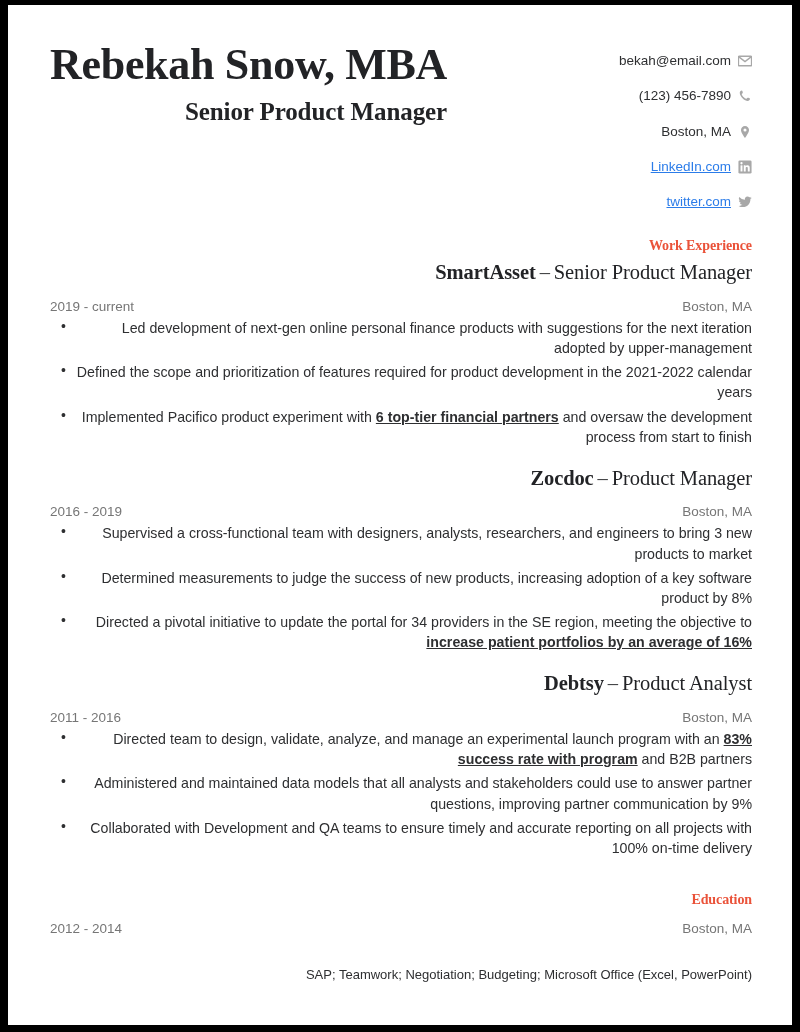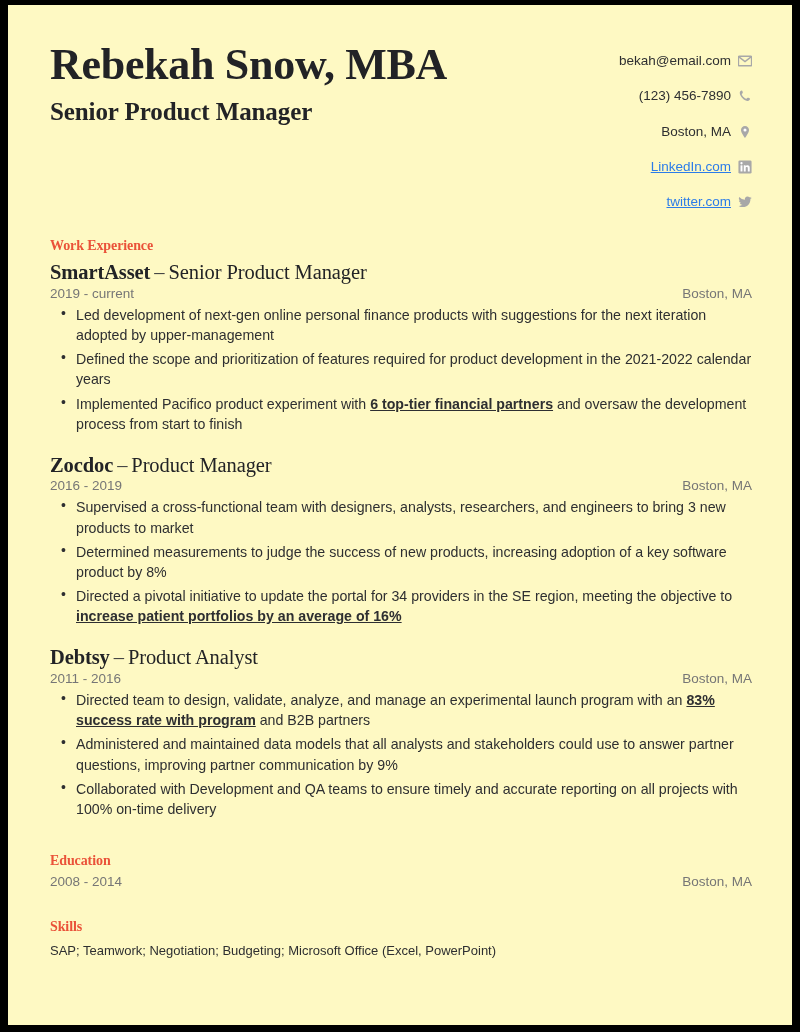--- a/index.html
+++ b/index.html
@@ -8,22 +8,23 @@
     height: 1032px;
     background: #000000;
     font-family: "Liberation Sans", sans-serif;
   }
   .page-frame {
     position: absolute;
     left: 8px;
     top: 5px;
     width: 784px;
     height: 1020px;
-    background: #fef9c3;
+    background: #ffffff;
     overflow: hidden;
+    text-align: right;
   }
   .inner {
     position: relative;
     padding: 36px 40px 0 42px;
     height: 100%;
   }
 
   
   .header {
     display: flex;
@@ -106,21 +107,21 @@
   .entry-org { font-weight: bold; }
   .entry-dash { color: #3a3b3d; padding: 0 4px; }
   .entry-role { font-weight: normal; }
 
   .entry-meta {
     display: flex;
     justify-content: space-between;
     align-items: baseline;
     font-size: 13.5px;
     color: #767676;
-    margin-top: 0;
+    margin-top: 13px;
     margin-bottom: 4px;
   }
 
   ul.bullets {
     list-style: none;
     margin: 0;
     padding: 0;
   }
   ul.bullets li {
     position: relative;
@@ -263,25 +264,24 @@
           <li><span>Administered and maintained data models that all analysts and stakeholders could use to answer partner questions, improving partner communication by 9%</span><b></b><span></span></li>
           <li><span>Collaborated with Development and QA teams to ensure timely and accurate reporting on all projects with 100% on-time delivery</span><b></b><span></span></li>
         </ul>
       </div>
     </div>
 
     <div class="section education-sec">
       <div class="section-title">Education</div>
       <div class="entry">
         <div class="entry-meta">
-          <span>2008 - 2014</span>
+          <span>2012 - 2014</span>
           <span>Boston, MA</span>
         </div>
       </div>
     </div>
 
     <div class="section skills-sec">
-      <div class="section-title">Skills</div>
       <div class="skills-line">SAP; Teamwork; Negotiation; Budgeting; Microsoft Office (Excel, PowerPoint)</div>
     </div>
 
   </div>
 </div>
 
 </body></html>

